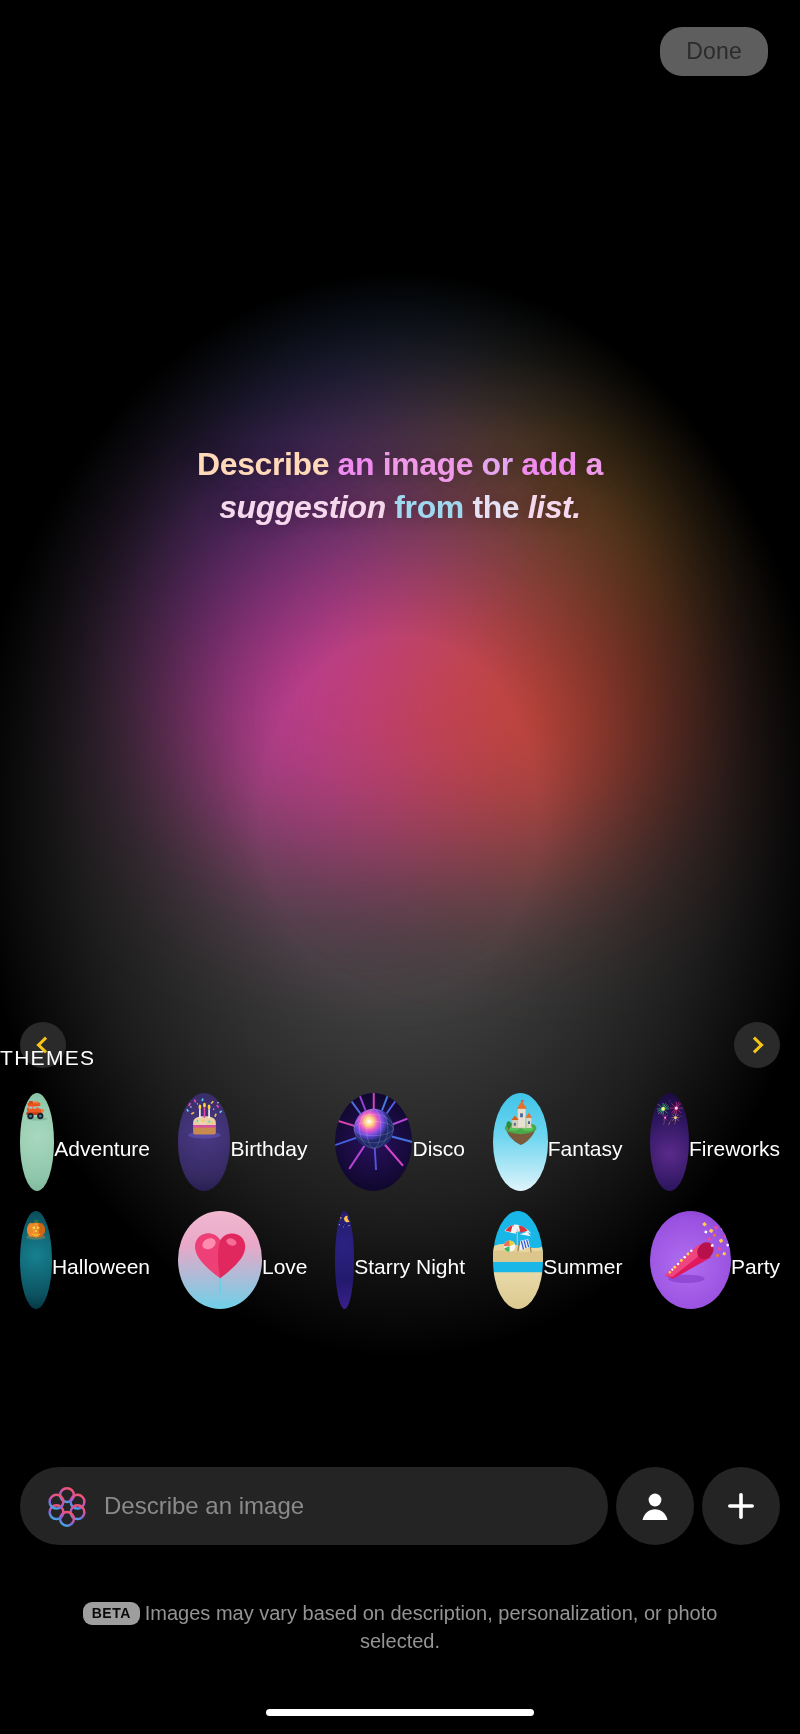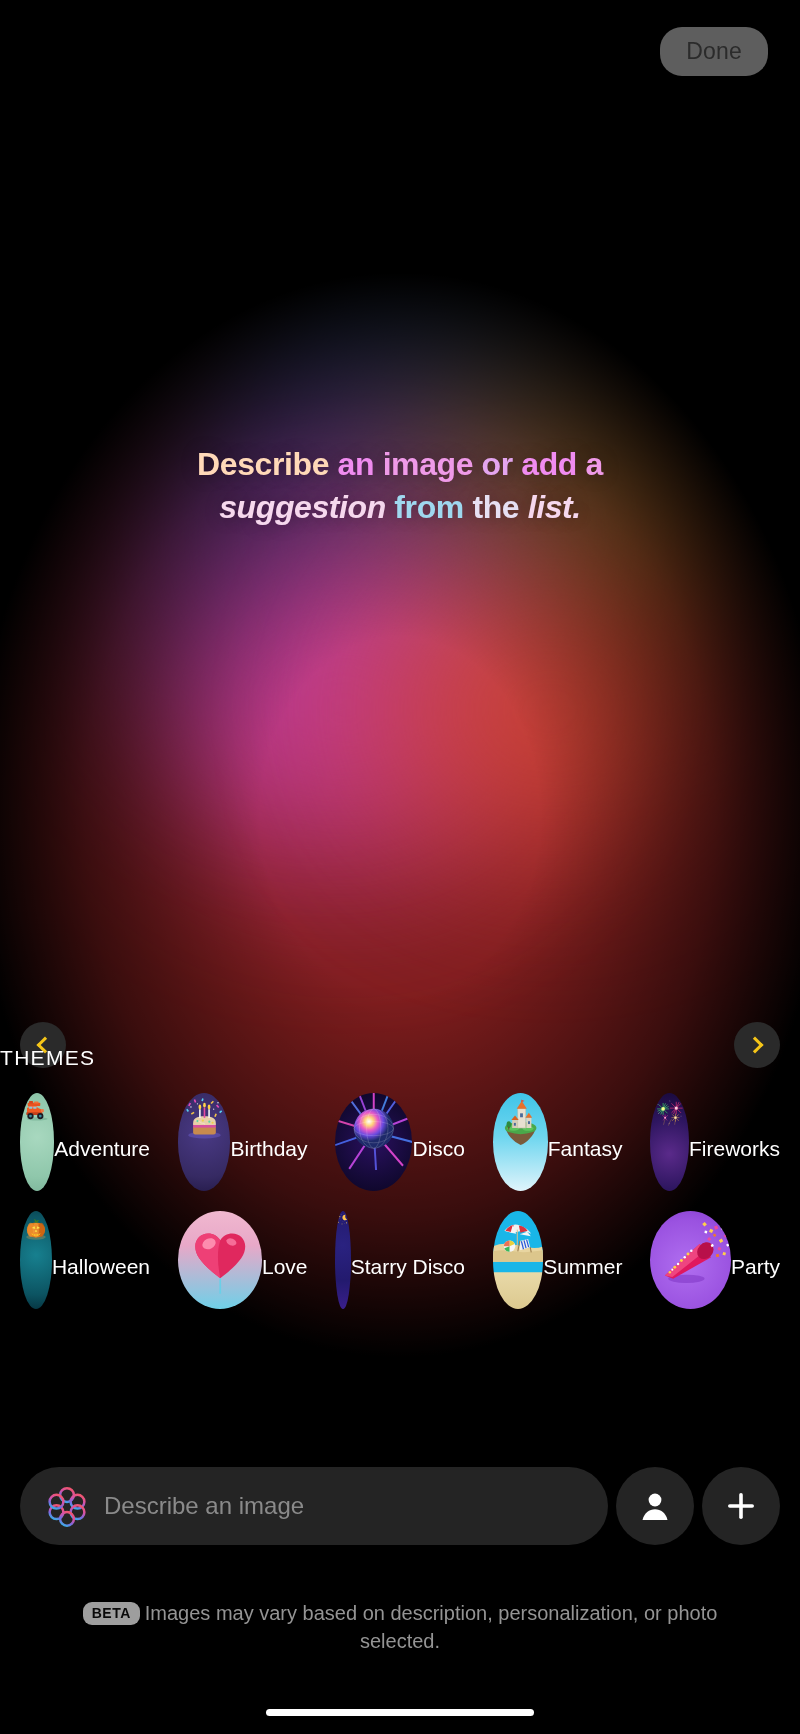--- a/index.html
+++ b/index.html
@@ -2,21 +2,21 @@
 <html><head>
 <meta charset="utf-8">
 <style>
   * { margin:0; padding:0; box-sizing:border-box; }
   html, body {
     width:800px; height:1734px;
     background:#000;
     font-family:"Liberation Sans", sans-serif;
     overflow:hidden;
   }
-  #screen { position:relative; width:800px; height:1734px; background:#7f1d1d; overflow:hidden; }
+  #screen { position:relative; width:800px; height:1734px; background:#404040; overflow:hidden; }
 
   
   .glow-wrap { position:absolute; inset:0; overflow:hidden; }
   .blob { position:absolute; border-radius:50%; filter:blur(78px); }
   .b-blue   { width:430px; height:330px; left:185px; top:195px;  background:#1e7fa8; opacity:.80; }
   .b-purple { width:380px; height:400px; left:110px; top:360px;  background:#7a3fa8; opacity:.85; }
   .b-amber  { width:390px; height:330px; left:385px; top:330px;  background:#c98b2c; opacity:.82; }
   .b-magenta{ width:400px; height:330px; left:145px; top:540px;  background:#cf3c94; opacity:.80; }
   .b-red    { width:360px; height:300px; left:370px; top:560px;  background:#d2452f; opacity:.78; }
   .b-violet { width:300px; height:300px; left:260px; top:300px;  background:#5a4cc0; opacity:.55; }
@@ -430,21 +430,21 @@
                 <circle cx="78" cy="44" r="1.3"></circle>
               <circle cx="68" cy="34" r=".9"></circle>
                 <circle cx="16" cy="54" r="1"></circle>
               <circle cx="50" cy="68" r="1.1"></circle>
                 <circle cx="82" cy="60" r="1"></circle>
               <circle cx="30" cy="76" r=".9"></circle>
                 <circle cx="62" cy="80" r="1"></circle>
             </g>
           </svg>
         </div>
-        <div class="cell-label">Starry Disco</div>
+        <div class="cell-label">Starry Night</div>
       </div>
 
       <div class="cell">
         <div class="thumb t-summer">
           <svg class="art" viewBox="0 0 98 98">
             <path d="M0 68q16-6 32-4t34 6 32-2v30H0z" fill="#e8d5a0"></path>
             <path d="M0 78q20-4 40 0t58-2v22H0z" fill="#dcc68c"></path>
             <path d="M22 38q14-16 30-10t22 16q-14-8-26-4t-26-2z" fill="#f0f0f0"></path>
             <path d="M24 38q7-10 16-11l-4 14z" fill="#d8343e"></path>
             <path d="M50 28q10 1 17 10l-14 4z" fill="#d8343e"></path>

